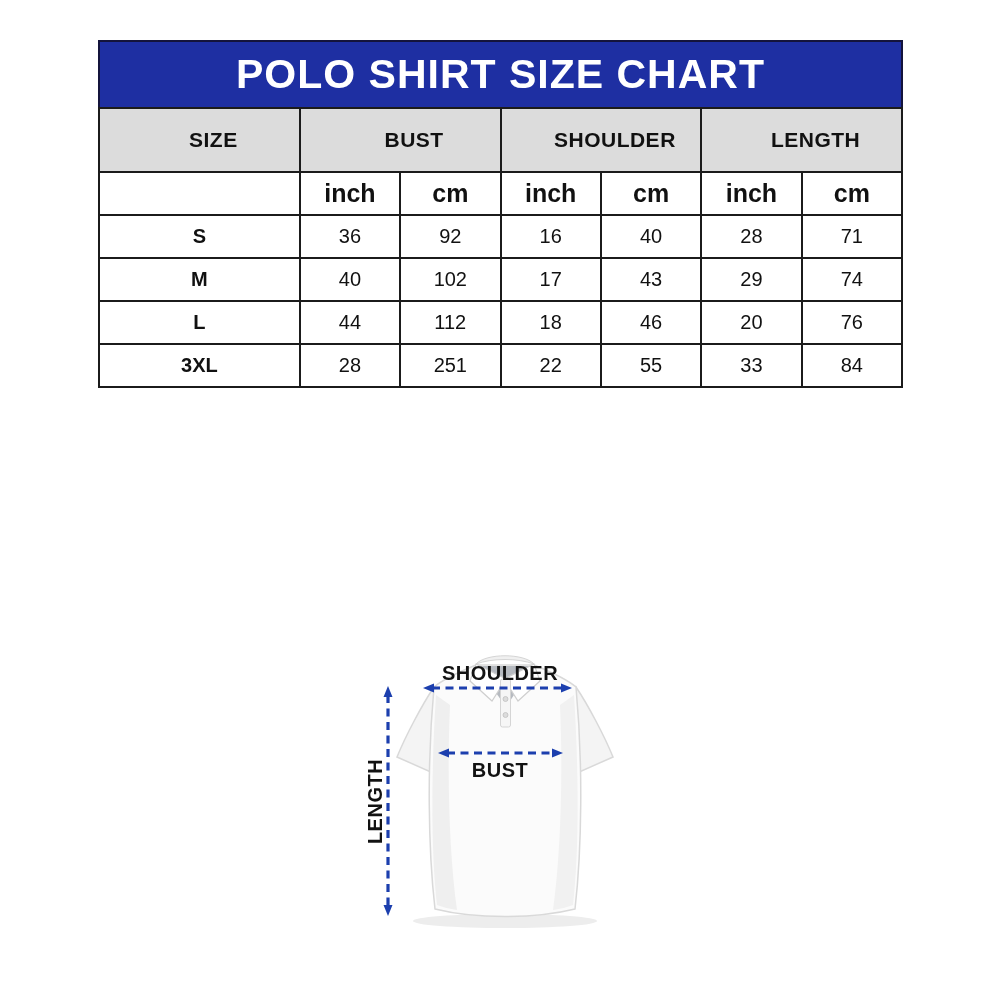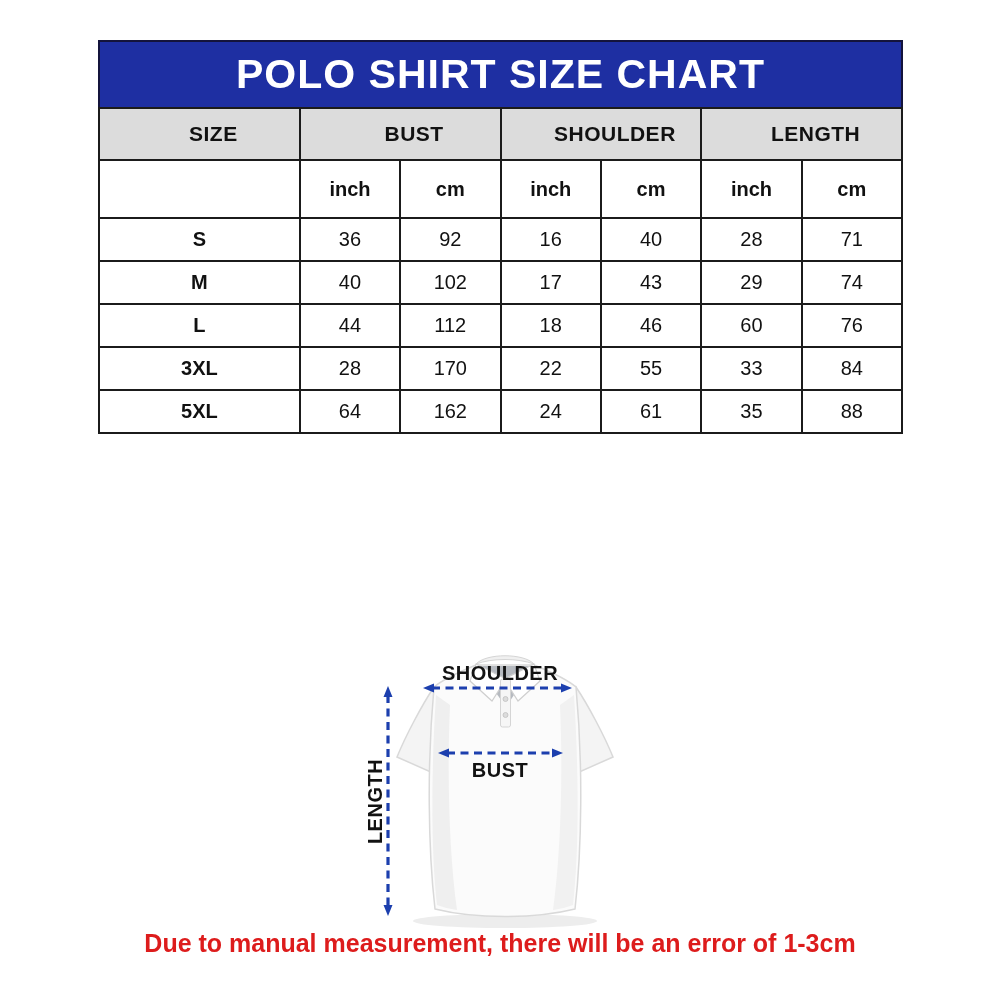--- a/index.html
+++ b/index.html
@@ -46,29 +46,29 @@
   }
   table.size-chart th,
   table.size-chart td {
     border: 2px solid #1b1b1b;
     text-align: center;
     vertical-align: middle;
     color: #111111;
   }
   tr.group-header th {
     background: #dcdcdc;
-    height: 52px;
+    height: 64px;
     font-size: 21px;
     font-weight: bold;
     letter-spacing: 0.5px;
     padding-left: 28px;
   }
   tr.unit-header td {
-    height: 58px;
-    font-size: 20px;
+    height: 43px;
+    font-size: 25px;
     font-weight: bold;
   }
   tbody th.size-cell {
     font-size: 20px;
     font-weight: bold;
     height: 43px;
   }
   tbody td.value-cell {
     font-size: 20px;
     font-weight: normal;
@@ -167,40 +167,31 @@
           <td class="value-cell">43</td>
           <td class="value-cell">29</td>
           <td class="value-cell">74</td>
         </tr>
         <tr>
           <th class="size-cell">L</th>
           <td class="value-cell">44</td>
           <td class="value-cell">112</td>
           <td class="value-cell">18</td>
           <td class="value-cell">46</td>
-          <td class="value-cell">60</td>
+          <td class="value-cell">20</td>
           <td class="value-cell">76</td>
         </tr>
         <tr>
           <th class="size-cell">3XL</th>
           <td class="value-cell">28</td>
-          <td class="value-cell">170</td>
+          <td class="value-cell">251</td>
           <td class="value-cell">22</td>
           <td class="value-cell">55</td>
           <td class="value-cell">33</td>
           <td class="value-cell">84</td>
-        </tr>
-        <tr>
-          <th class="size-cell">5XL</th>
-          <td class="value-cell">64</td>
-          <td class="value-cell">162</td>
-          <td class="value-cell">24</td>
-          <td class="value-cell">61</td>
-          <td class="value-cell">35</td>
-          <td class="value-cell">88</td>
         </tr>
       </tbody>
     </table>
   </div>
 
   <div class="figure-wrap">
     <svg viewBox="0 0 350 295" xmlns="http://www.w3.org/2000/svg">
 
       <ellipse cx="175" cy="278" rx="92" ry="7" fill="#ededed"></ellipse>
 
@@ -235,15 +226,14 @@
         <polygon points="58,43 53.5,54 62.5,54" stroke="none"></polygon>
         <polygon points="58,273 53.5,262 62.5,262" stroke="none"></polygon>
       </g>
     </svg>
   </div>
 
   <div class="measure-label label-shoulder">SHOULDER</div>
   <div class="measure-label label-bust">BUST</div>
   <div class="measure-label label-length">LENGTH</div>
 
-  <div class="note">Due to manual measurement, there will be an error of 1-3cm</div>
 
 </div>
 
 </body></html>

